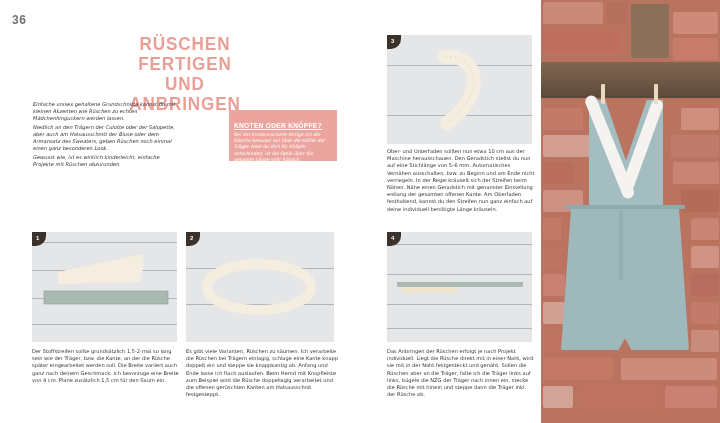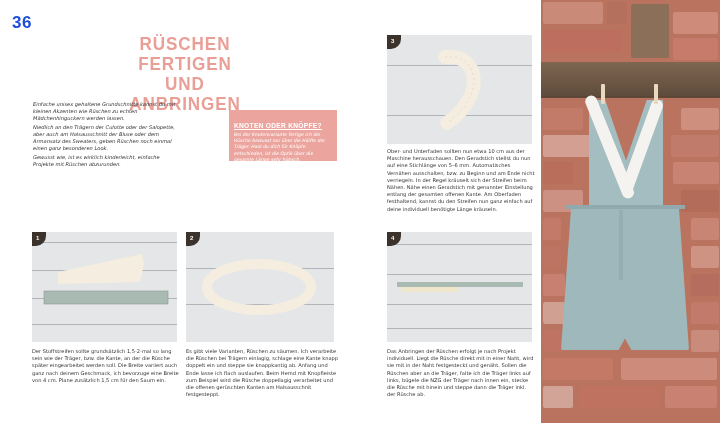--- a/index.html
+++ b/index.html
@@ -1,19 +1,19 @@
 <!DOCTYPE html>
 <html><head>
 <meta charset="utf-8">
 <style>
   * { margin:0; padding:0; box-sizing:border-box; }
   html, body { width:720px; height:423px; background:#fff; overflow:hidden; }
   body { position:relative; font-family:"DejaVu Sans", sans-serif; color:#2a2a2a; }
 
-  .page-num { position:absolute; left:12px; top:13px; font-family:"Liberation Sans", sans-serif; font-weight:bold; font-size:17px; color:#1d4ed8; letter-spacing:0.5px; }
+  .page-num { position:absolute; left:12px; top:13px; font-family:"Liberation Sans", sans-serif; font-weight:bold; font-size:12px; color:#737373; letter-spacing:0.5px; }
 
   .title { position:absolute; left:100px; top:34px; width:170px; text-align:center; font-family:"Liberation Sans", sans-serif; font-weight:bold; font-size:19px; line-height:20px; color:#ea9f96; letter-spacing:1px; transform:scaleX(0.9); transform-origin:center; }
 
   .intro { position:absolute; left:33px; top:101px; width:148px; font-size:5.1px; line-height:7.1px; font-style:italic; color:#333; }
   .intro p { margin-bottom:1.6px; }
 
   .infobox { position:absolute; left:229px; top:110px; width:108px; height:51px; background:#eca59e; padding:3px 5px; color:#fff; }
   .infobox .ib-title { font-family:"Liberation Sans", sans-serif; font-weight:bold; font-size:6.6px; letter-spacing:0.3px; border-bottom:0.8px solid #fff; display:inline-block; margin-bottom:2px; }
   .infobox .ib-text { font-size:4.6px; line-height:6.2px; font-style:italic; }
 

